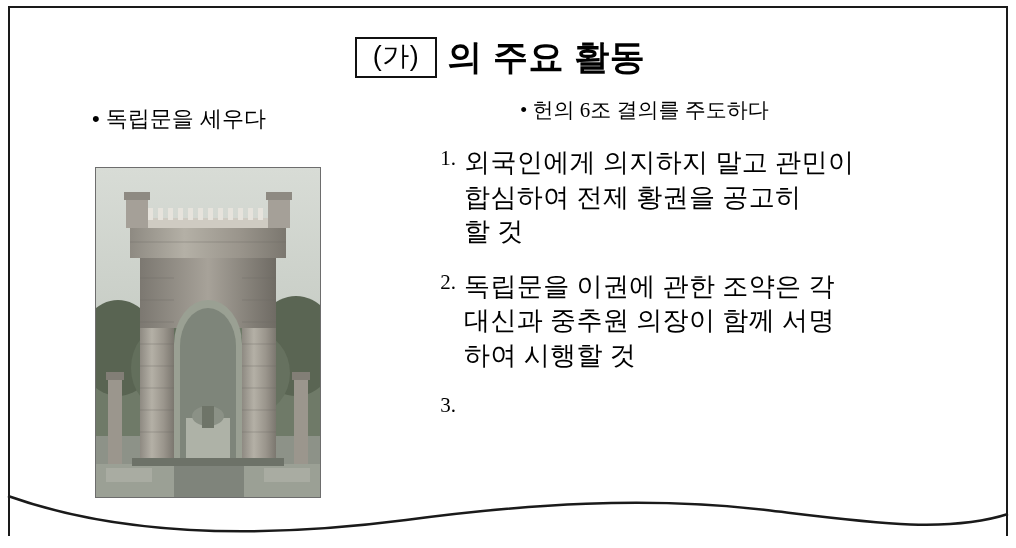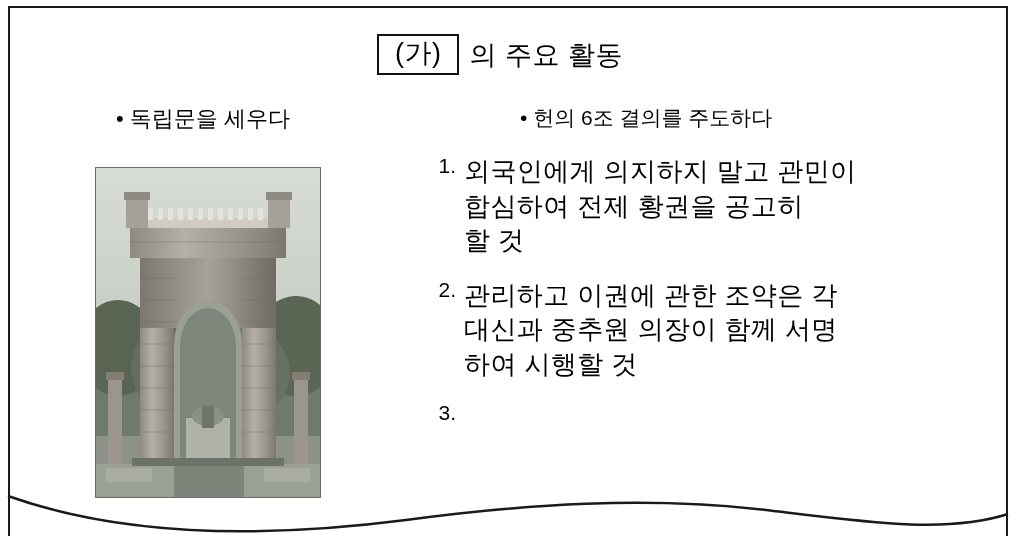--- a/index.html
+++ b/index.html
@@ -56,54 +56,55 @@
     gap: 10px;
   }
   .title-box {
     border: 2px solid #111;
     padding: 2px 16px 4px 16px;
     font-size: 27px;
     line-height: 1.15;
     letter-spacing: 0.5px;
   }
   .title-text {
-    font-size: 27px;
+    font-size: 35px;
     letter-spacing: 0.5px;
     white-space: nowrap;
+    font-weight: bold;
   }
 
   
   .left-col {
     position: absolute;
     left: 92px;
     top: 104px;
     width: 330px;
   }
   .left-heading {
     font-size: 22px;
     white-space: nowrap;
-    margin-left: 24px;
   }
   .photo {
     position: absolute;
     left: 95px;
     top: 167px;
     width: 224px;
     height: 329px;
     border: 1px solid #6d6d6d;
     background: #8f9590;
     overflow: hidden;
   }
 
   
   .right-col {
     position: absolute;
     left: 430px;
-    top: 104px;
+    top: 96px;
     width: 500px;
+    font-family: Liberation Serif, serif;
   }
   .right-heading {
     font-size: 21px;
     margin-left: 90px;
     white-space: nowrap;
   }
   .list {
     margin-top: 22px;
   }
   .list-item {
@@ -253,21 +254,21 @@
 
     <div class="list">
       <div class="list-item">
         <div class="list-num">1.</div>
         <div class="list-text">외국인에게 의지하지 말고 관민이
 합심하여  전제  황권을  공고히
 할 것</div>
       </div>
       <div class="list-item">
         <div class="list-num">2.</div>
-        <div class="list-text">관리하고 이권에 관한 조약은 각
+        <div class="list-text">독립문을 이권에 관한 조약은 각
 대신과 중추원 의장이 함께 서명
 하여 시행할 것</div>
       </div>
       <div class="list-item">
         <div class="list-num">3.</div>
       </div>
     </div>
   </div>
 
 </div>

